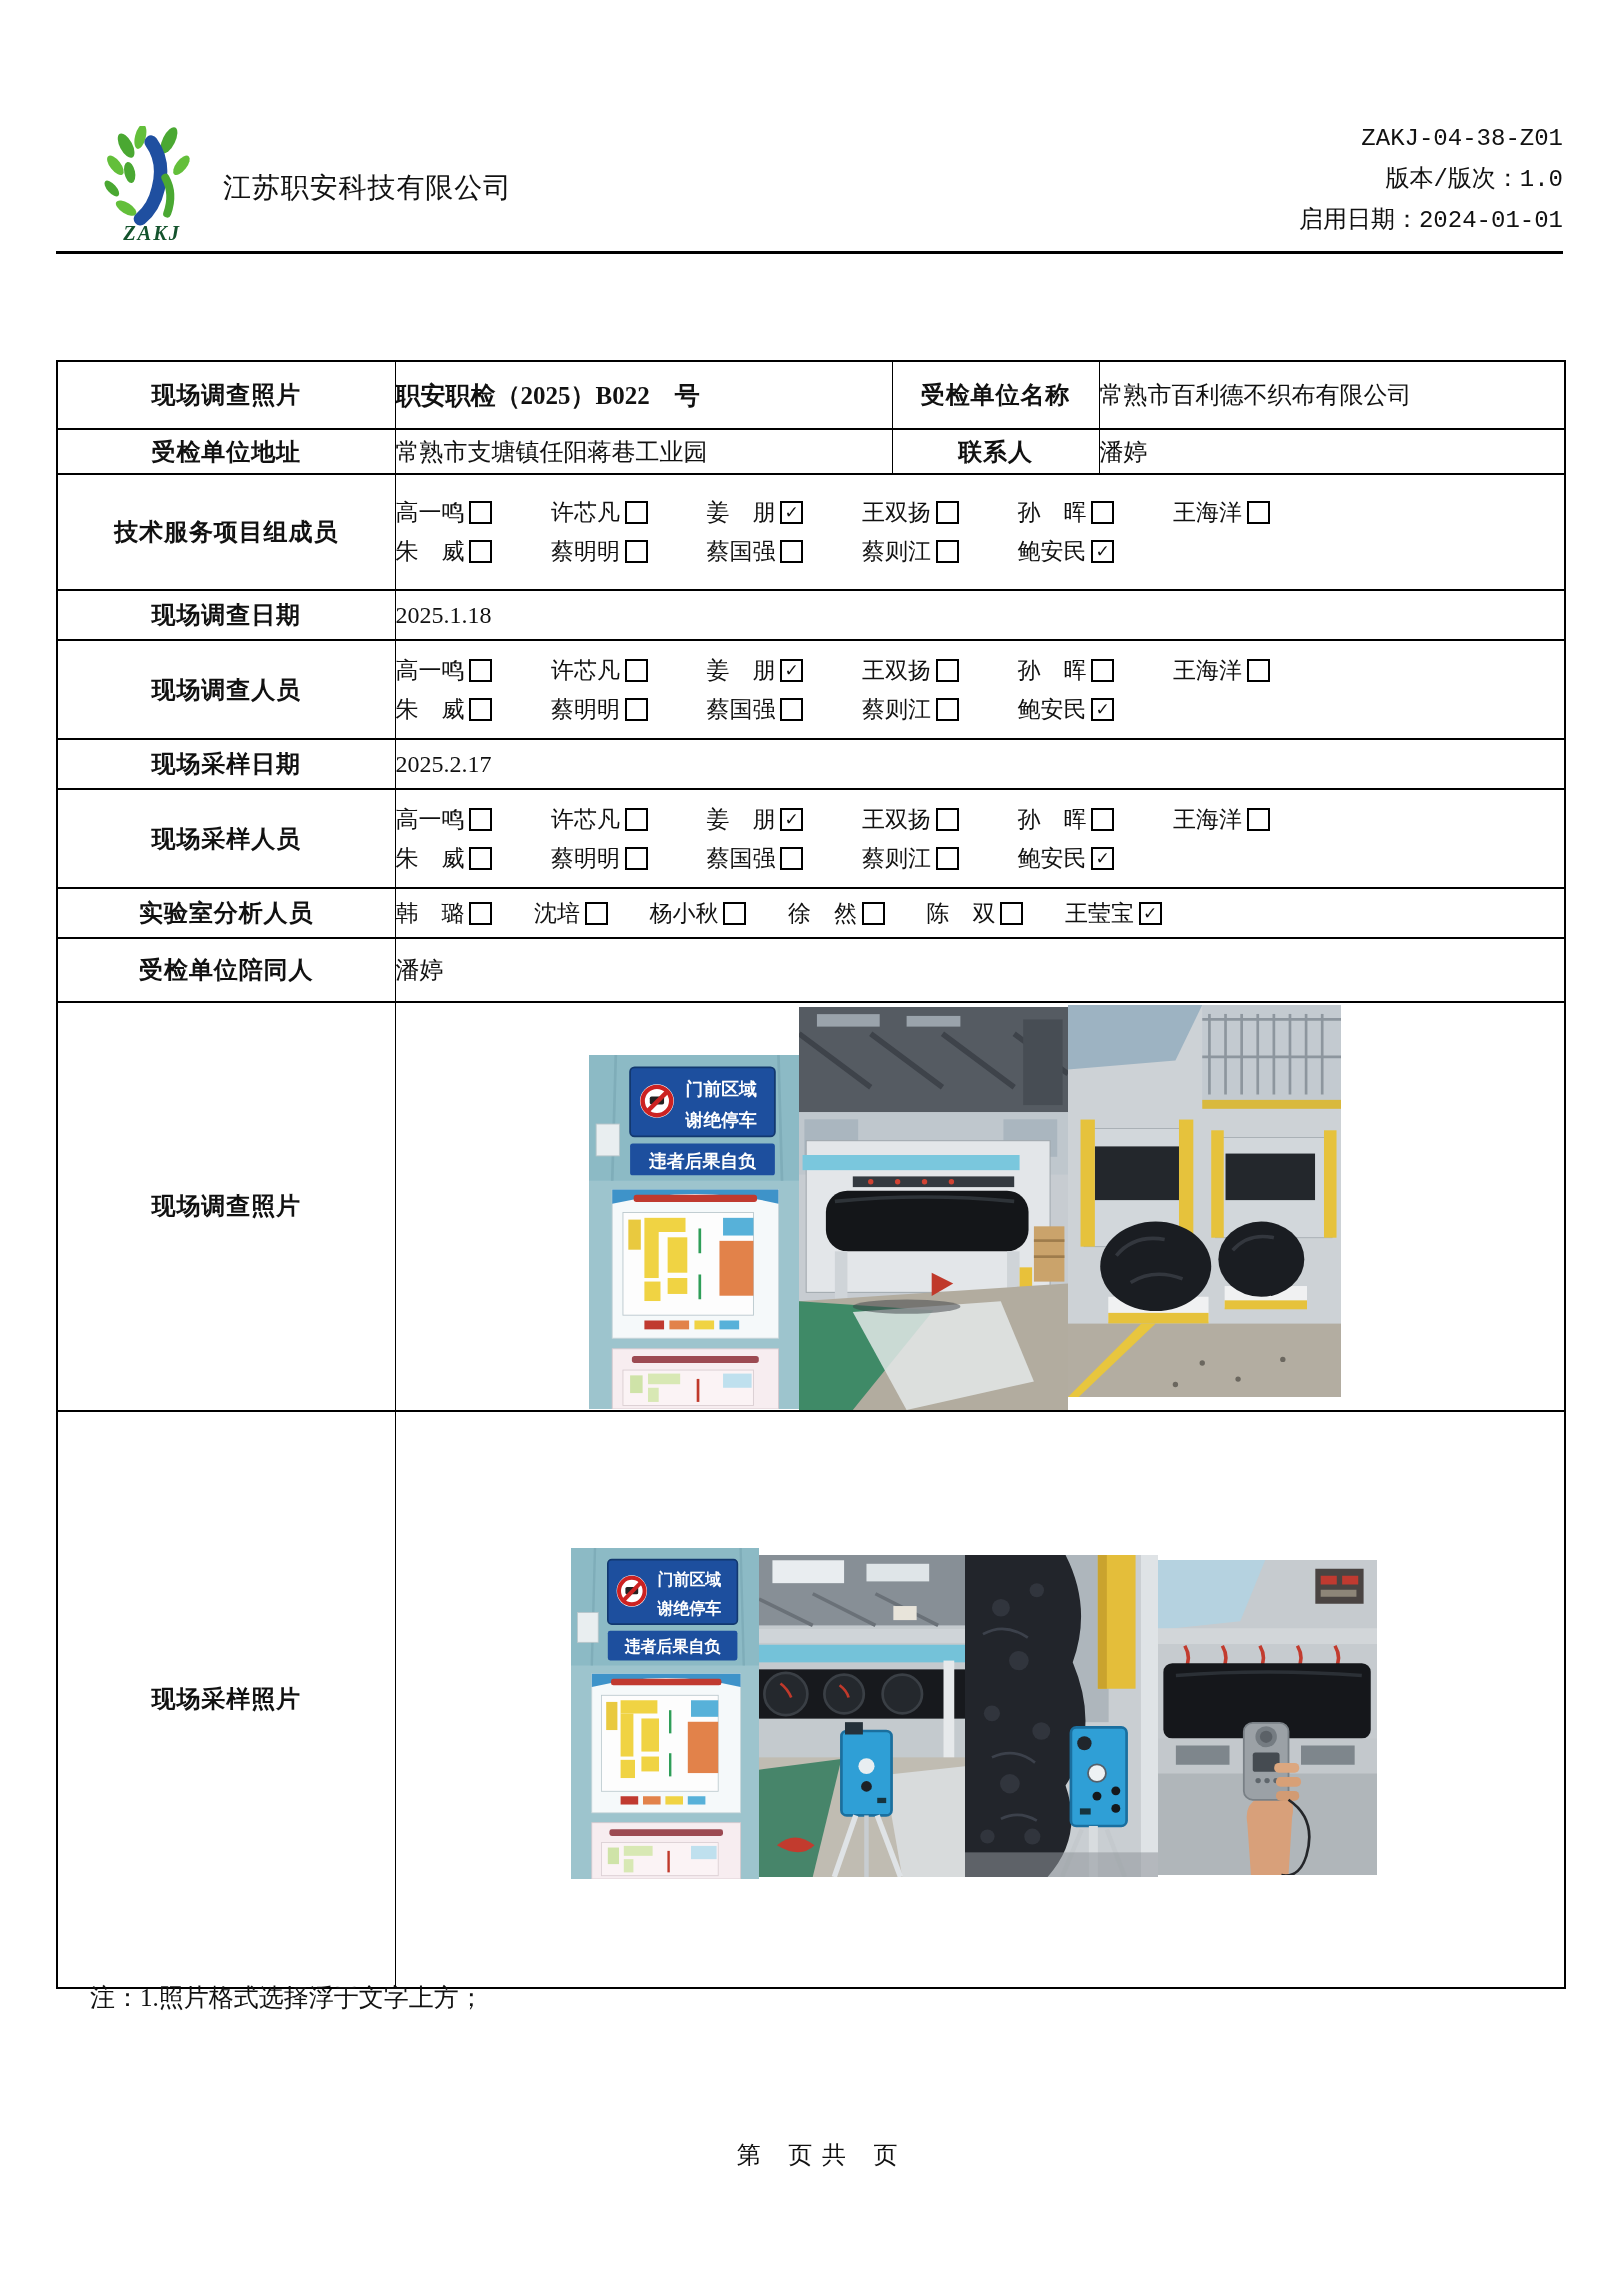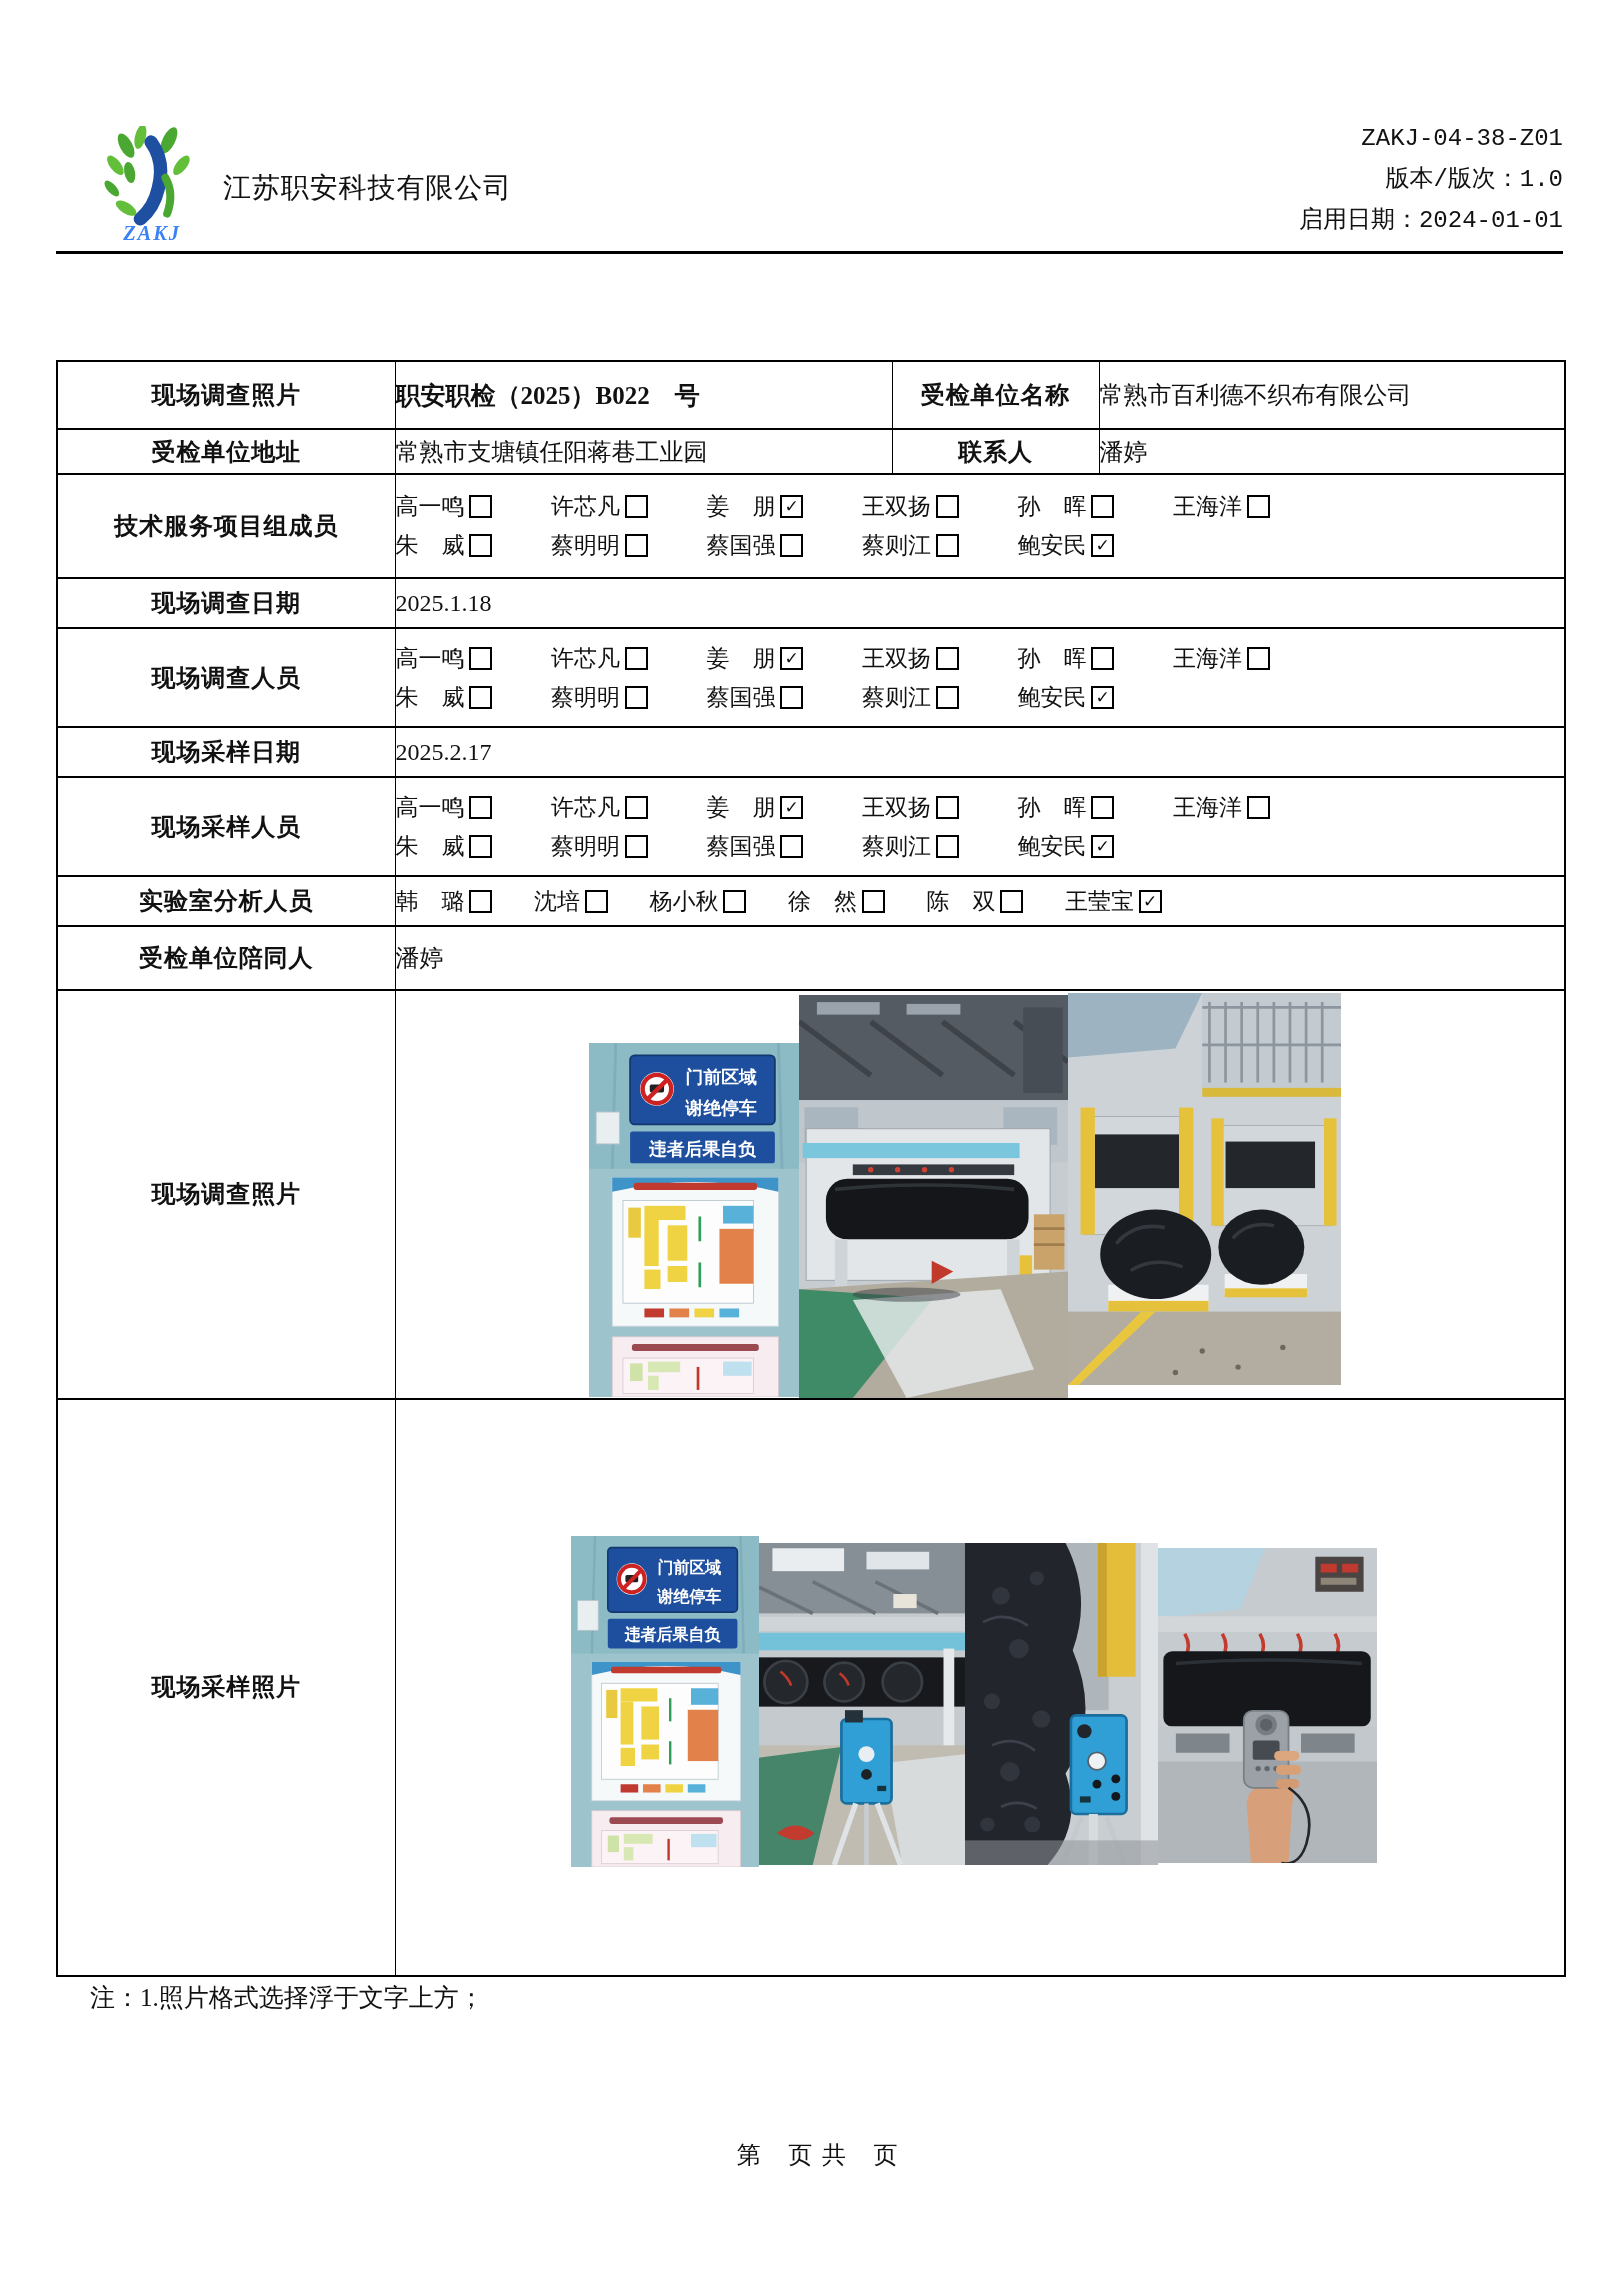--- a/index.html
+++ b/index.html
@@ -3,21 +3,21 @@
 <meta charset="utf-8">
 <style>
   html,body{margin:0;padding:0;background:#e8e8e8;}
   .page{position:relative;width:1620px;height:2293px;background:#ffffff;margin:0 auto;
         font-family:"Liberation Serif", serif;color:#111;overflow:hidden;}
   
   .header{position:absolute;left:56px;top:113px;width:1507px;height:138px;border-bottom:3.6px solid #000;}
   .logo-block{position:absolute;left:38px;top:12.5px;width:116px;height:118px;text-align:center;}
   .logo-block svg{display:block;margin:0 auto;}
   .logo-text{font-family:"Liberation Serif", serif;font-style:italic;font-weight:bold;
-             color:#3b82f6;font-size:20.6px;letter-spacing:1.8px;margin-top:-3.6px;}
+             color:#14532d;font-size:20.6px;letter-spacing:1.8px;margin-top:-3.6px;}
   .company-name{position:absolute;left:167px;top:56px;font-size:28px;letter-spacing:0.9px;}
   .doc-codes{position:absolute;right:0;top:5.4px;text-align:right;font-size:24px;line-height:41px;font-family:Liberation Mono, monospace;}
   
   .doc-title{position:absolute;left:0;top:285px;width:100%;text-align:center;
              font-family:"Liberation Sans", sans-serif;font-weight:bold;font-size:39px;letter-spacing:2.7px;}
   
   table.form{position:absolute;left:56px;top:360px;width:1507px;border-collapse:collapse;
              table-layout:fixed;border:2.7px solid #000;}
   table.form th,table.form td{border-left:1.8px solid #000;border-right:1.8px solid #000;
              border-top:2.7px solid #000;border-bottom:2.7px solid #000;padding:0;overflow:hidden;}
@@ -88,21 +88,21 @@
       <td class="val">常熟市百利德不织布有限公司</td>
     </tr>
 
     <tr style="height:45px">
       <th class="lbl">受检单位地址</th>
       <td class="val">常熟市支塘镇任阳蒋巷工业园</td>
       <th class="lbl">联系人</th>
       <td class="val">潘婷</td>
     </tr>
 
-    <tr style="height:104px">
+    <tr style="height:116px">
       <th class="lbl">技术服务项目组成员</th>
       <td class="staff-cell" colspan="3">
         <div class="names-line">
               <span class="staff-item">
                 <span class="staff-name">高一鸣</span>
                 <span class="cbx"></span>
               </span>
               <span class="staff-item">
                 <span class="staff-name">许芯凡</span>
                 <span class="cbx"></span>

